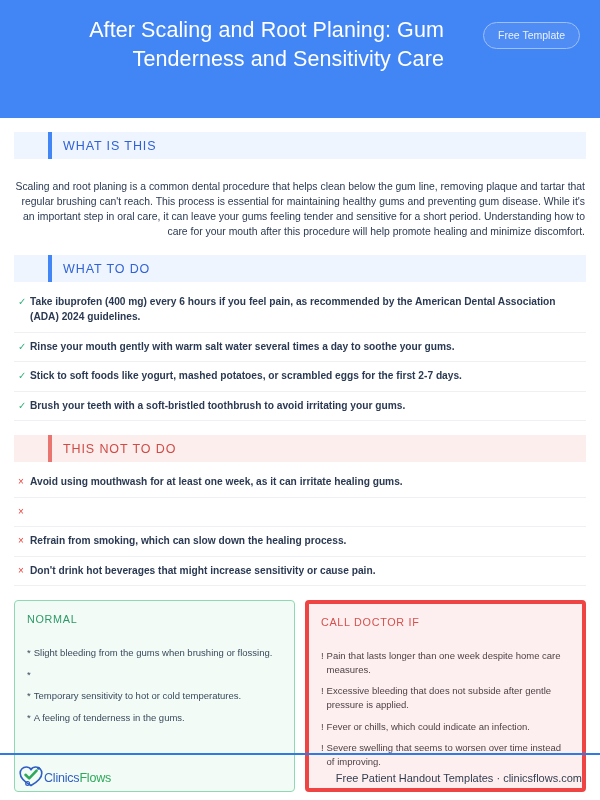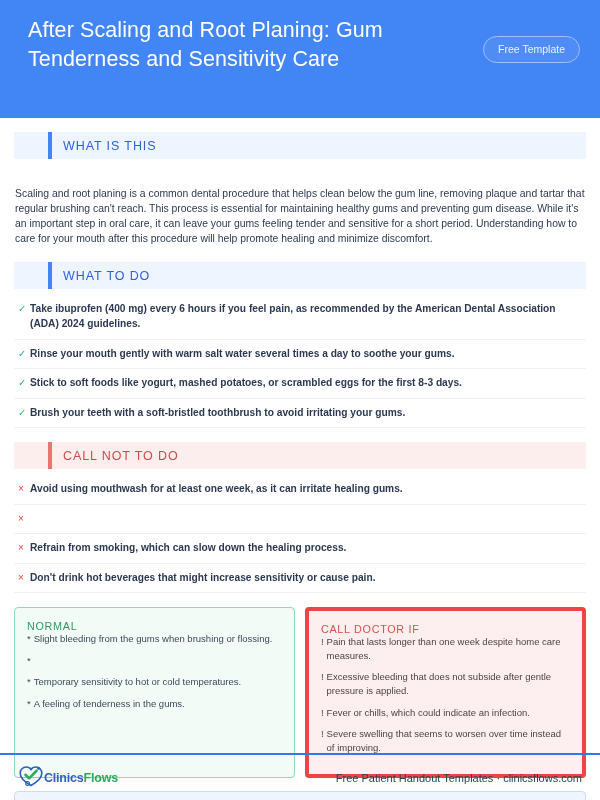--- a/index.html
+++ b/index.html
@@ -8,36 +8,37 @@
     background: #ffffff;
     font-family: "Liberation Sans", sans-serif;
     -webkit-font-smoothing: antialiased;
   }
   .page { width: 600px; height: 800px; position: relative; overflow: hidden; background:#fff; }
 
   
   .header {
     background: #4285f4;
     height: 118px;
-    padding: 16px 20px 0 28px;
+    padding: 16px 20px 0 14px;
     display: flex;
     align-items: flex-start;
     justify-content: space-between;
+    text-align: right;
   }
   .header-title {
     color: #ffffff;
     font-size: 21.5px;
     line-height: 29px;
     font-weight: 400;
     max-width: 430px;
     letter-spacing: .1px;
   }
   .free-badge {
     flex: none;
-    margin-top: 20px;
+    margin-top: 6px;
     border: 1px solid #9dbffa;
     color: #eaf1fd;
     border-radius: 20px;
     font-size: 10.5px;
     padding: 6px 14px 7px 14px;
     white-space: nowrap;
     background: rgba(255,255,255,0.07);
   }
 
   
@@ -63,21 +64,22 @@
   .sec-head.blue .accent { background: #4285f4; }
   .sec-head.blue .sh-label { color: #2f62d6; }
   .sec-head.red { background: #fdeeee; }
   .sec-head.red .accent { background: #e8756f; }
   .sec-head.red .sh-label { color: #cf4b46; }
 
   .intro {
     font-size: 10.4px;
     line-height: 15.1px;
     color: #2b3a52;
-    padding: 27px 1px 2px 1px;
+    padding: 20px 1px 2px 1px;
+    text-align: right;
   }
 
   
   .list { margin-top: 6px; }
   .row {
     display: flex;
     align-items: flex-start;
     padding: 7px 2px 7px 2px;
     border-bottom: 1px solid #eef0f3;
   }
@@ -108,21 +110,21 @@
     width: 50%;
     border-radius: 4px;
     padding: 12px 12px 12px 12px;
     min-height: 137px;
   }
   .panel.normal { background: #f2fbf6; border: 1px solid #8fd9b2; }
   .panel.doctor { background: #fdeff0; border: 4px solid #ef4444; }
   .panel-title {
     font-size: 10.8px;
     letter-spacing: .7px;
-    margin-bottom: 0;
+    margin-bottom: 21px;
   }
   .panel.normal .panel-title { color: #2c9a66; }
   .panel.doctor .panel-title { color: #d6504c; }
   .panel .pitem {
     font-size: 9.5px;
     line-height: 13.6px;
     margin-bottom: 8px;
     display: flex;
     align-items: flex-start;
   }
@@ -157,21 +159,21 @@
   .footer {
     position: absolute;
     left: 0; right: 0; bottom: 0;
     height: 45px;
     padding: 0 18px;
     display: flex;
     align-items: center;
     justify-content: space-between;
   }
   .logo { display: flex; align-items: center; }
-  .logo-text { font-size: 12.5px; font-weight: bold; letter-spacing: -.2px; }
+  .logo-text { font-size: 12.5px; font-weight: normal; letter-spacing: -.2px; }
   .logo-text .c1 { color: #2f5fc4; }
   .logo-text .c2 { color: #2ea95c; }
   .foot-right { font-size: 11px; color: #333d4d; }
 </style>
 </head>
 <body>
 
 <div class="page">
 
   <div class="header">
@@ -195,31 +197,31 @@
         <div class="row">
           <div class="glyph">✓</div>
           <div class="rtext">Take ibuprofen (400 mg) every 6 hours if you feel pain, as recommended by the American Dental Association (ADA) 2024 guidelines.</div>
         </div>
         <div class="row">
           <div class="glyph">✓</div>
           <div class="rtext">Rinse your mouth gently with warm salt water several times a day to soothe your gums.</div>
         </div>
         <div class="row">
           <div class="glyph">✓</div>
-          <div class="rtext">Stick to soft foods like yogurt, mashed potatoes, or scrambled eggs for the first 8-3 days.</div>
+          <div class="rtext">Stick to soft foods like yogurt, mashed potatoes, or scrambled eggs for the first 2-7 days.</div>
         </div>
         <div class="row">
           <div class="glyph">✓</div>
           <div class="rtext">Brush your teeth with a soft-bristled toothbrush to avoid irritating your gums.</div>
         </div>
       </div>
 
     <div class="sec-head red">
       <div class="accent"></div>
-      <div class="sh-label">CALL NOT TO DO</div>
+      <div class="sh-label">THIS NOT TO DO</div>
     </div>
     <div class="list bad" id="dont-list">
         <div class="row">
           <div class="glyph">×</div>
           <div class="rtext">Avoid using mouthwash for at least one week, as it can irritate healing gums.</div>
         </div>
         <div class="row">
           <div class="glyph">×</div>
         </div>
         <div class="row">

